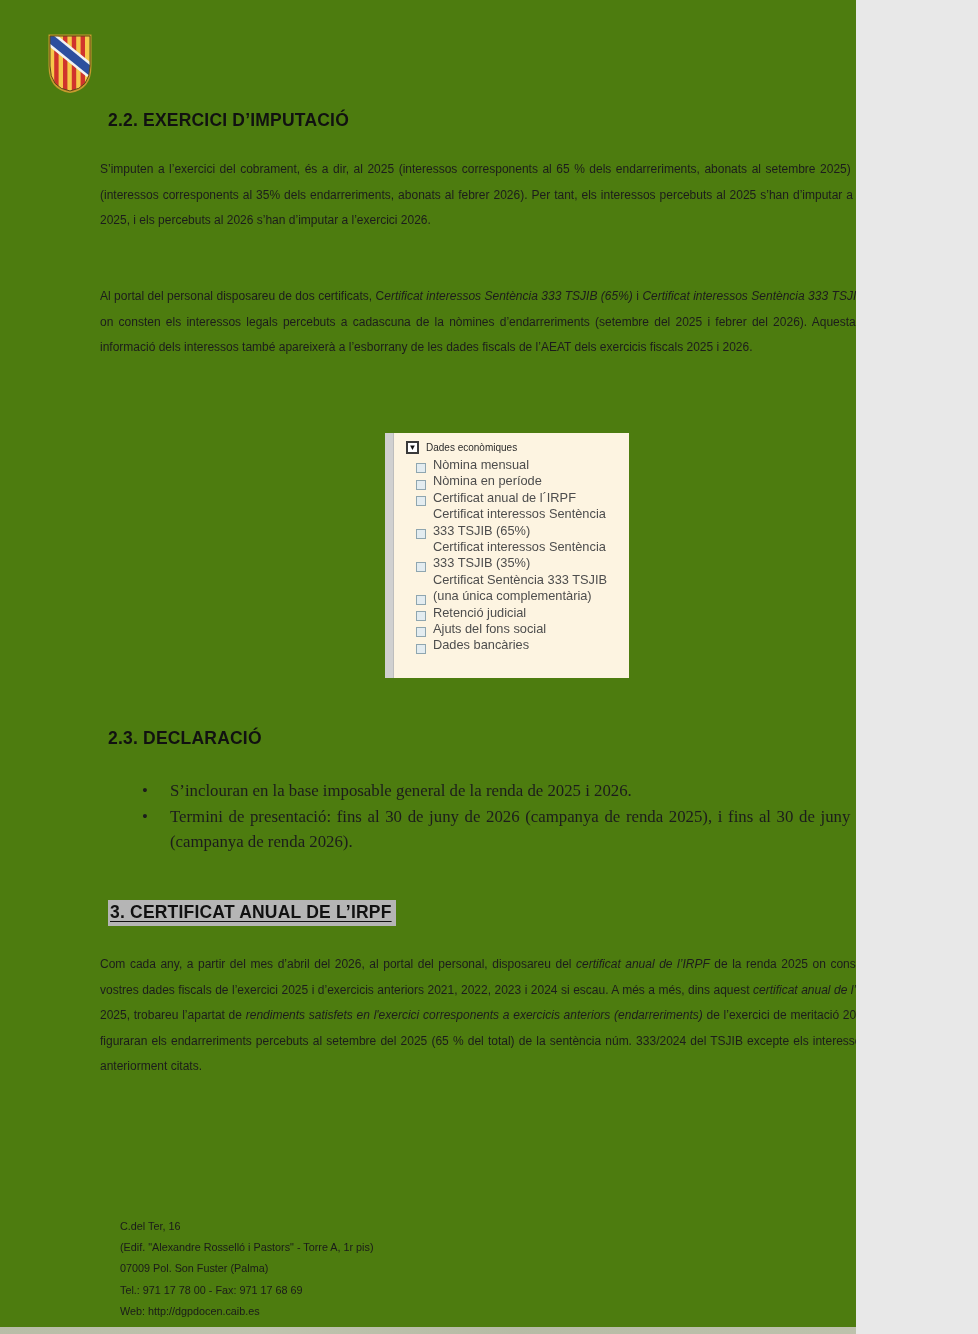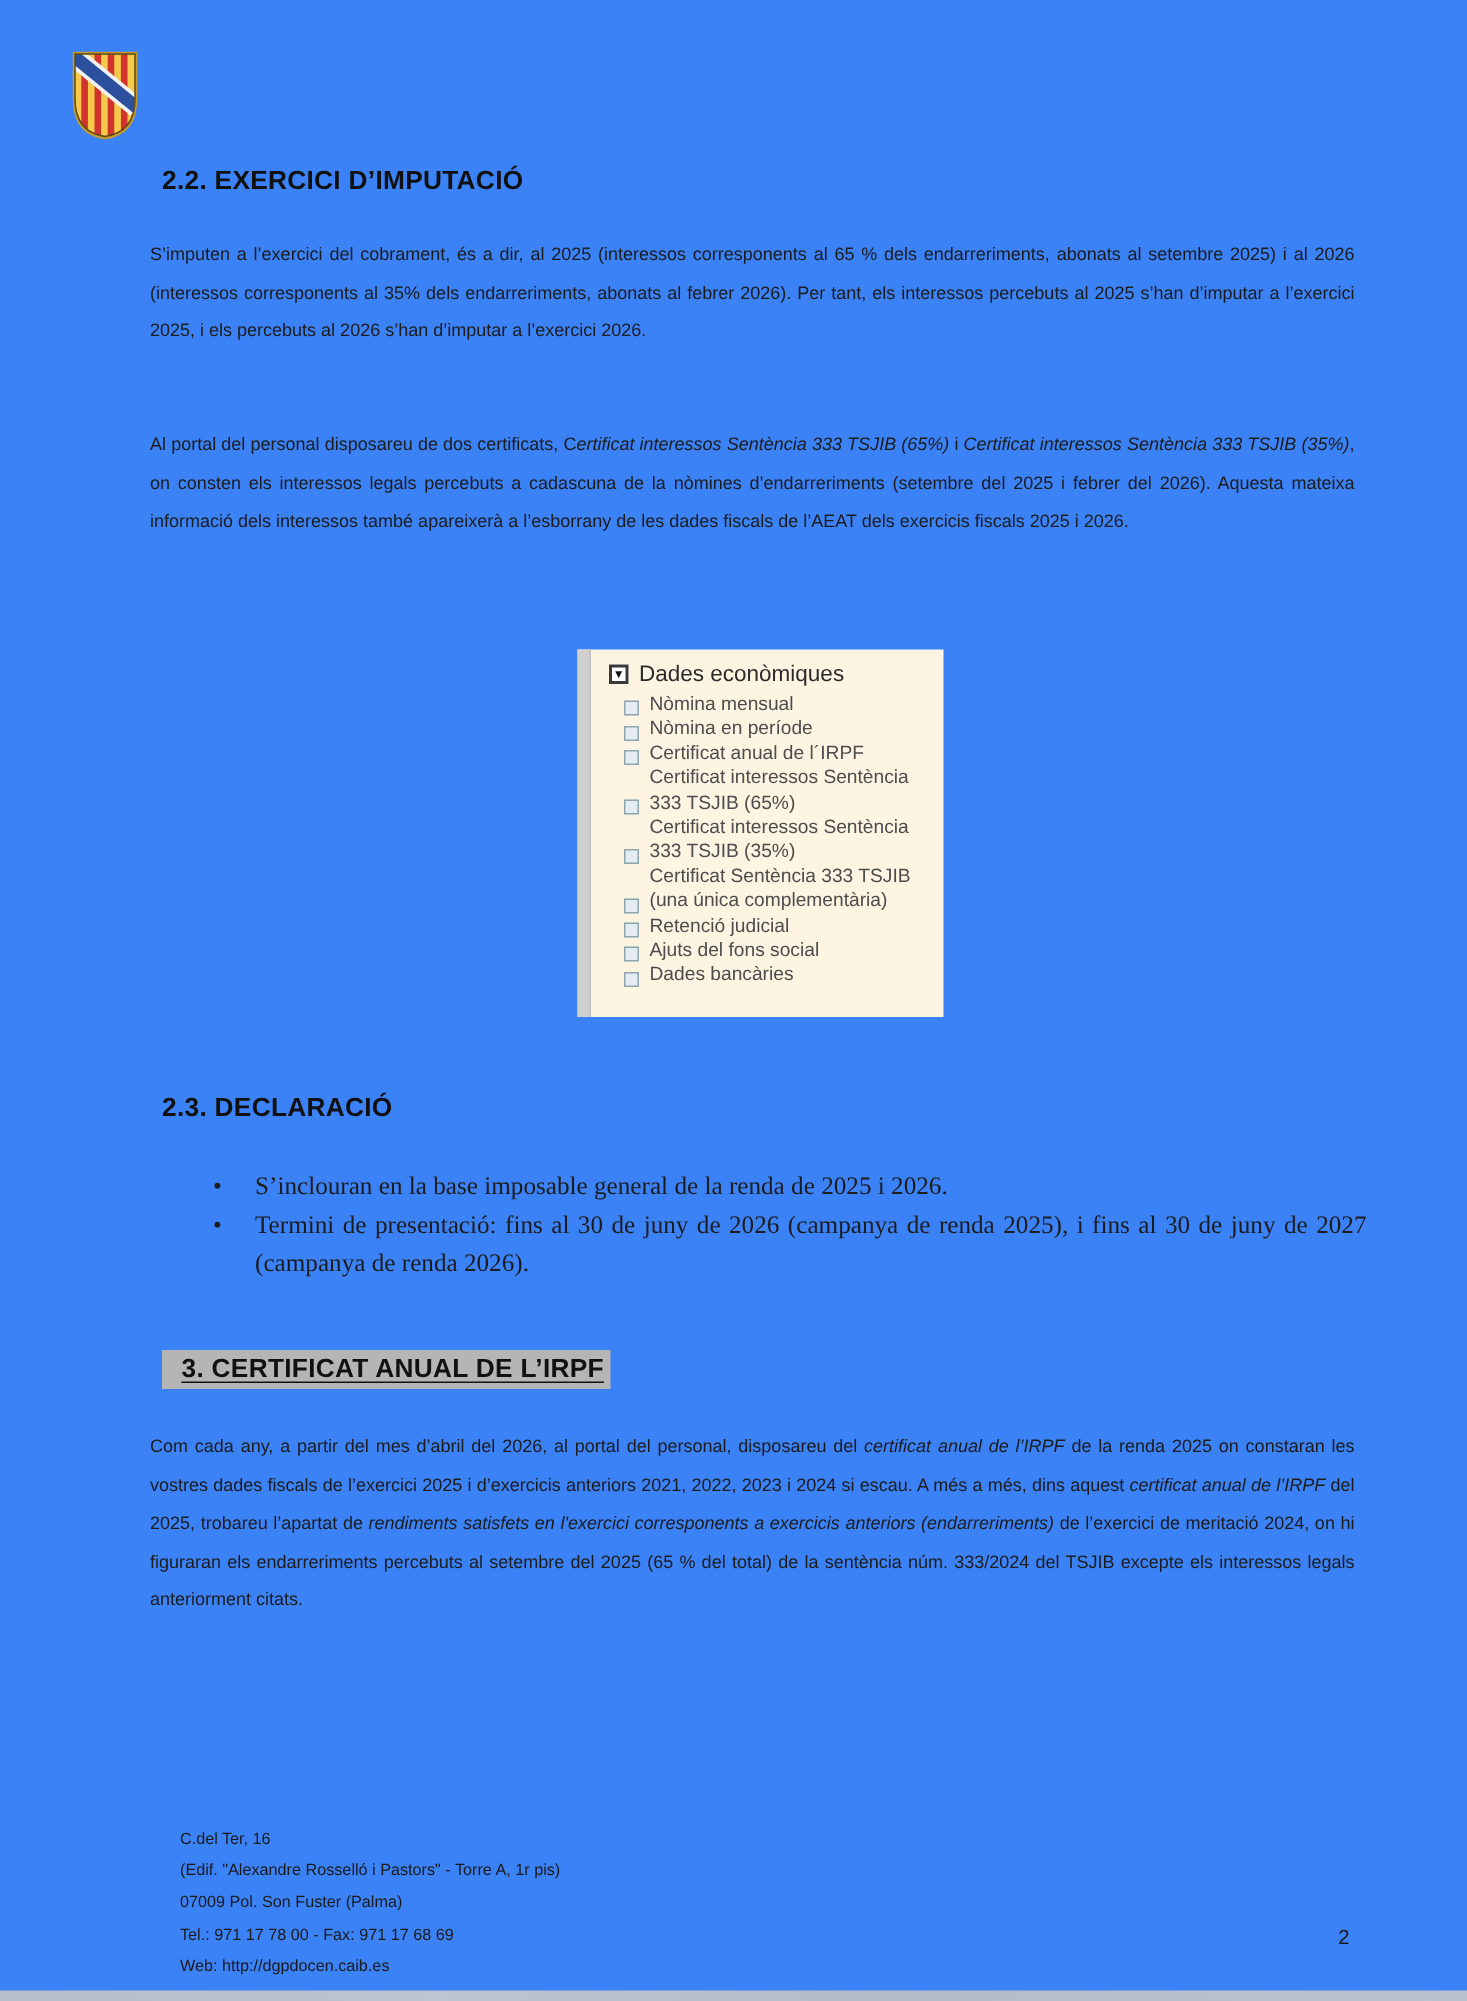--- a/index.html
+++ b/index.html
@@ -1,42 +1,42 @@
 <!DOCTYPE html>
 <html><head>
 <meta charset="utf-8">
 <style>
   * { margin: 0; padding: 0; box-sizing: border-box; }
   html, body { background: #e8e8e8; }
   .page {
     position: relative;
-    width: 978px;
+    width: 856px;
     height: 1334px;
-    background: #3b82f6;
+    background: #4d7c0f;
     overflow: hidden;
     font-family: "Liberation Sans", sans-serif;
     color: #1c1c1c;
   }
   .logo { position: absolute; left: 46px; top: 33px; width: 48px; height: 61px; }
   .doc-heading {
     position: absolute;
     left: 108px;
     font-size: 17.5px;
     font-weight: bold;
     letter-spacing: 0.2px;
     color: #111;
   }
   .h22 { top: 110px; }
   .h23 { top: 728px; }
   .h3  {
     top: 900px;
     background: #b5b5b5;
     text-decoration: underline;
     text-underline-offset: 3px;
-    padding: 2px 4px 3px 13px;
+    padding: 2px 4px 3px 2px;
   }
   .body-text {
     position: absolute;
     left: 100px;
     width: 803px;
     font-size: 12px;
     line-height: 25.5px;
     text-align: justify;
     color: #1c1c1c;
   }
@@ -62,21 +62,21 @@
   }
   .panel-content { position: absolute; left: 9px; top: 8px; width: 230px; }
   .panel-header { display: flex; align-items: center; gap: 7px; padding-left: 12px; margin-bottom: 3px; }
   .dd-icon {
     width: 13px; height: 13px; flex: none;
     background: #ffffff;
     border: 2px solid #3a3a3a;
     display: flex; align-items: center; justify-content: center;
     font-size: 8px; line-height: 8px; color: #111;
   }
-  .panel-header-label { font-size: 15px; color: #2b2b2b; }
+  .panel-header-label { font-size: 10px; color: #2b2b2b; }
   .panel-items { padding-left: 22px; }
   .panel-item { display: flex; align-items: flex-end; gap: 7px; }
   .cb {
     width: 10px; height: 10px; flex: none;
     margin-top: 3px;
     background: #e3ecf0;
     border: 1px solid #8fa6b0;
   }
   .panel-item-text {
     width: 190px;

